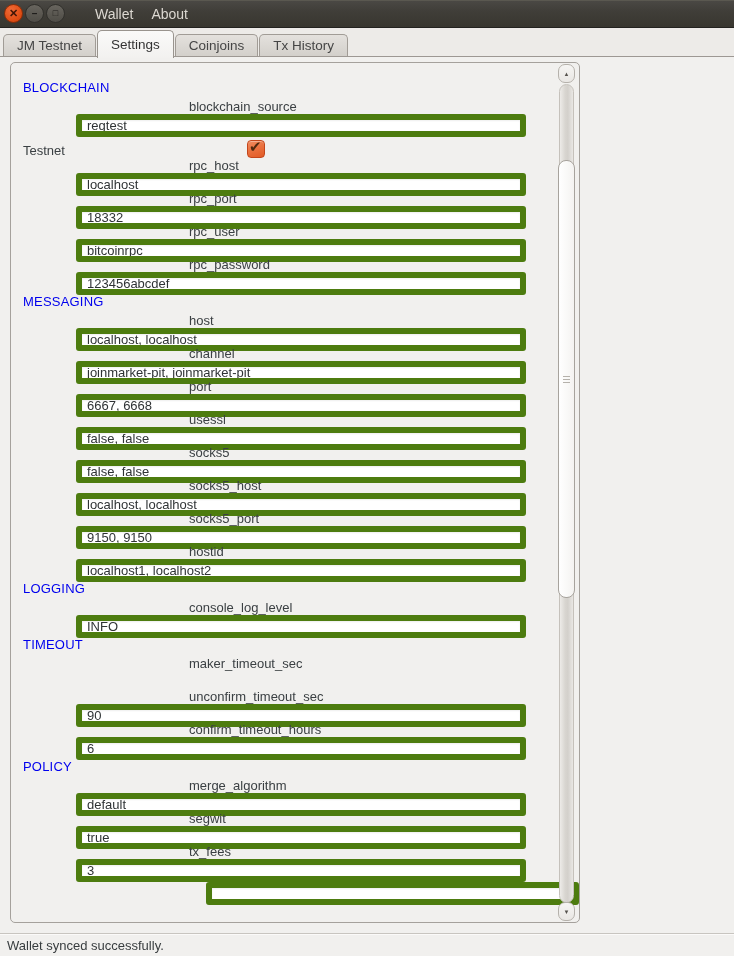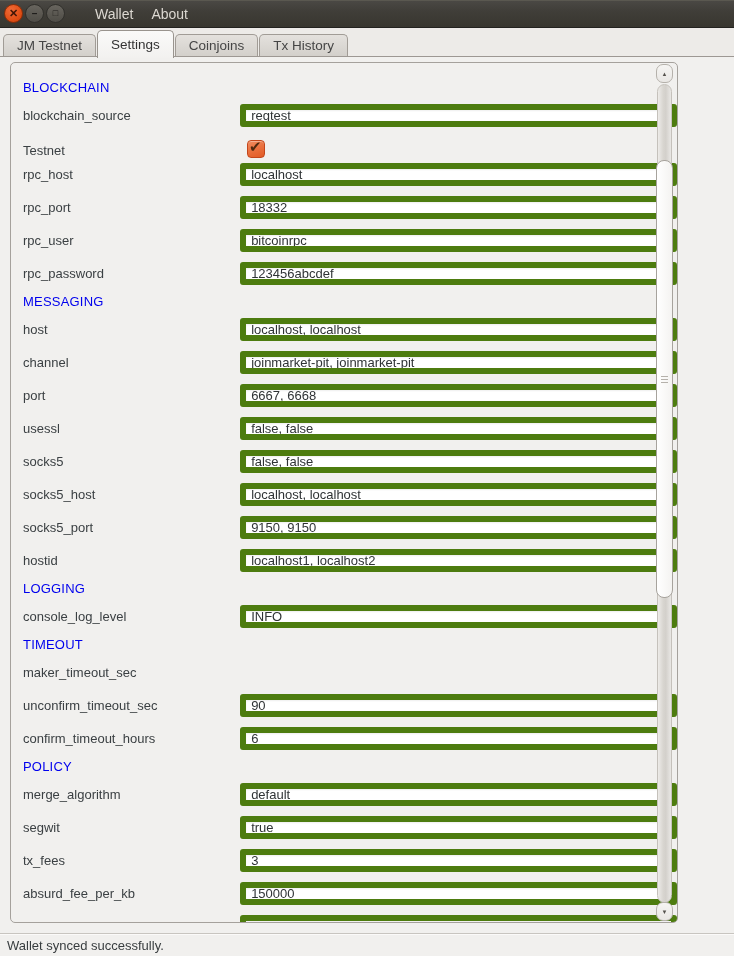--- a/index.html
+++ b/index.html
@@ -50,30 +50,30 @@
     border:1px solid #a19c96; border-bottom:none; border-radius:5px 5px 0 0;
   }
   .tab.active {
     height:28px; line-height:27px; z-index:2; margin-bottom:-1px;
     background:linear-gradient(180deg,#fafaf9,#f2f1ef);
     border:1px solid #99948e; border-bottom:none; color:#333;
   }
   
   .pane { position:relative; flex:1 1 auto; background:#f1f0ee; }
   .frame {
-    position:absolute; left:10px; top:5px; width:668px; height:861px;
+    position:absolute; left:10px; top:5px; width:570px; height:861px;
     border:1px solid #a5a19c; border-radius:5px; background:#f1f0ee;
     overflow:hidden;
   }
   .form { padding:13px 0 0 12px; }
   .row-section {
     height:23px; line-height:23px; color:#0000ee; font-size:13px;
     letter-spacing:.2px;
   }
-  .row-field { height:33px; display:flex; align-items:center; }
+  .row-field { height:33px; display:flex; align-items:center;flex-direction:column; }
   .row-check { height:26px; display:flex; align-items:flex-end; }
   .row-partial { margin-top:5px; display:flex; }
   .flabel { width:224px; color:#3b4043; }
   .finput {
     width:450px; height:23px; border:6px solid #4d7c0f; border-radius:3px;
     background:#ffffff; padding:0 5px; font-family:"Liberation Sans",sans-serif;
     font-size:13px; color:#2f3335; box-shadow: inset 0 1px 2px rgba(0,0,0,.07);
     outline:none;
   }
   .checkbox {
@@ -262,24 +262,20 @@
         <div class="row-field">
           <div class="flabel">segwit</div>
           <input class="finput" value="true" style="">
         </div>
 
         <div class="row-field">
           <div class="flabel">tx_fees</div>
           <input class="finput" value="3" style="">
         </div>
 
-        <div class="row-field">
-          <div class="flabel">absurd_fee_per_kb</div>
-          <input class="finput" value="150000" style="">
-        </div>
 
         <div class="row-partial">
           <div class="flabel"></div>
           <input class="finput" value="" style="">
         </div>
 
       </div>
 
       <div class="sbar">
         <div class="sbtn up">

